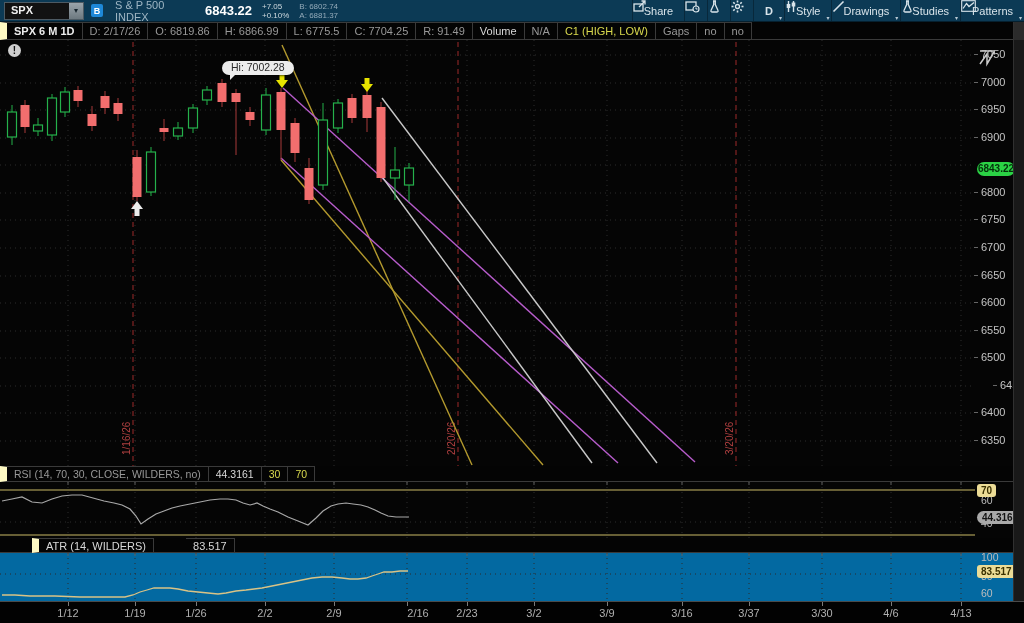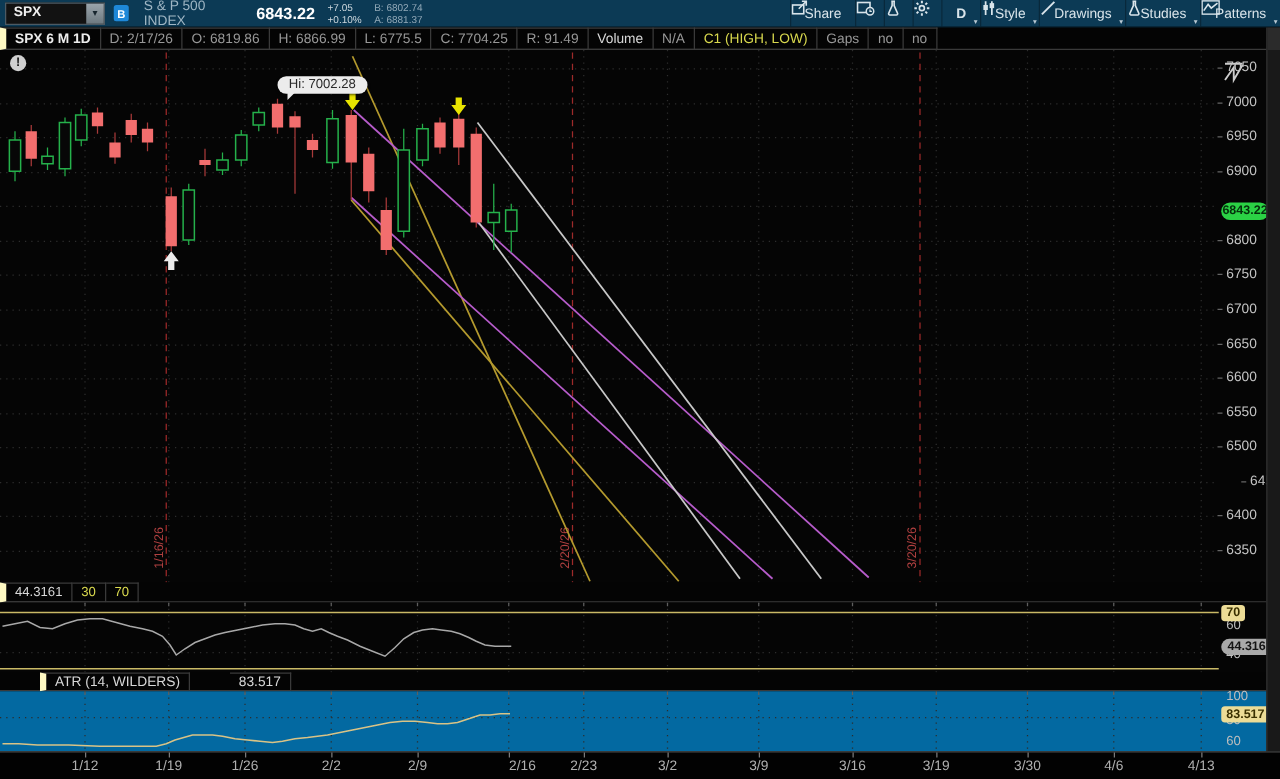--- a/index.html
+++ b/index.html
@@ -21,21 +21,21 @@
   .tbright{margin-left:auto;display:flex;height:100%;}
   .tbtn{position:relative;display:flex;align-items:center;gap:5px;padding:0 11px;color:#d9e4ea;font-size:11px;
         border-left:1px solid rgba(0,0,0,.3);cursor:pointer;}
   .tbtn svg{display:block;}
   .mcaret{position:absolute;right:2px;bottom:0;font-size:6px;color:#b9c9d4;}
   
   .cellrow{position:absolute;left:0;width:1024px;background:#040404;display:flex;
            border-bottom:1px solid #3a3a3a;box-sizing:border-box;}
   .cell{font-size:11px;padding:0 7px;border:1px solid #3a3a3a;border-left:none;display:flex;align-items:center;
         white-space:nowrap;box-sizing:border-box;}
-  .cell:first-child{border-left:5px solid #fef9c3;}
+  .cell:first-child{border-left:7px solid #fef9c3;}
   .cell.wb{color:#ececec;font-weight:bold;} .cell.w{color:#d8d8d8;} .cell.g{color:#989898;} .cell.y{color:#d9d94e;}
   #hdr{top:22px;height:18px;} #rsihdr{top:466px;height:16px;} #atrhdr{top:538px;height:15px;}
   #hdr .cell{height:18px;} #rsihdr .cell{height:16px;font-size:10.5px;} #atrhdr .cell{height:15px;font-size:11px;margin-left:32px;}
   
   #chart{position:absolute;left:0;top:40px;width:1024px;height:426px;background:#050505;}
   #rsiplot{position:absolute;left:0;top:482px;width:1024px;height:56px;background:#050505;}
   #atrplot{position:absolute;left:0;top:553px;width:1024px;height:48px;background:#0369a1;}
   svg{position:absolute;left:0;top:0;}
   .gv{stroke:#2d2d2d;stroke-width:1;stroke-dasharray:1 4;}
   .ptk{stroke:#5f5f5f;stroke-width:1;}
@@ -365,20 +365,21 @@
         <div class="ptick" style="top: 285px;">6550</div>
         <div class="ptick" style="top: 312px;">6500</div>
         <div class="ptick" style="top: 340px; margin-left: 19px;">6450</div>
         <div class="ptick" style="top: 367px;">6400</div>
         <div class="ptick" style="top: 395px;">6350</div>
         <div class="pricebadge" style="top: 122px;">6843.22</div>
       </div>
   </div>
 
   <div id="rsihdr" class="cellrow">
+      <div class="cell g">RSI (14, 70, 30, CLOSE, WILDERS, no)</div>
       <div class="cell w">44.3161</div>
       <div class="cell y">30</div>
       <div class="cell y">70</div>
     </div>
   <div id="rsiplot">
     <svg id="rsvg" width="1013" height="56" viewBox="0 0 1013 56">
         <line x1="68" y1="0" x2="68" y2="56" class="gv"></line>
         <line x1="68" y1="0" x2="68" y2="3" class="ptk"></line>
         <line x1="135" y1="0" x2="135" y2="56" class="gv"></line>
         <line x1="135" y1="0" x2="135" y2="3" class="ptk"></line>
@@ -479,21 +480,21 @@
       <div class="xlab" style="left: 418px;">2/16</div>
       <div class="xtick" style="left: 467px;"></div>
       <div class="xlab" style="left: 467px;">2/23</div>
       <div class="xtick" style="left: 534px;"></div>
       <div class="xlab" style="left: 534px;">3/2</div>
       <div class="xtick" style="left: 607px;"></div>
       <div class="xlab" style="left: 607px;">3/9</div>
       <div class="xtick" style="left: 682px;"></div>
       <div class="xlab" style="left: 682px;">3/16</div>
       <div class="xtick" style="left: 749px;"></div>
-      <div class="xlab" style="left: 749px;">3/19</div>
+      <div class="xlab" style="left: 749px;">3/37</div>
       <div class="xtick" style="left: 822px;"></div>
       <div class="xlab" style="left: 822px;">3/30</div>
       <div class="xtick" style="left: 891px;"></div>
       <div class="xlab" style="left: 891px;">4/6</div>
       <div class="xtick" style="left: 961px;"></div>
       <div class="xlab" style="left: 961px;">4/13</div>
     </div>
 
   <div id="gutter">
     <div class="gutsq" style="top:0;height:18px;"></div>

